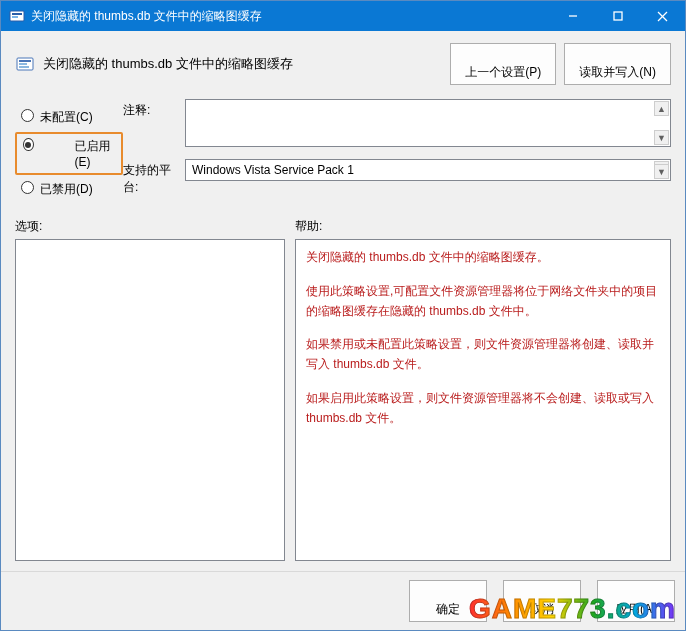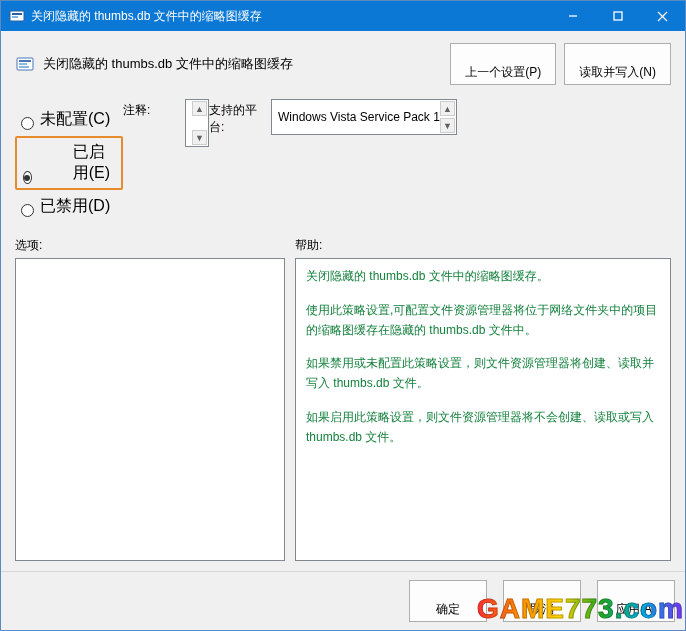--- a/index.html
+++ b/index.html
@@ -73,23 +73,23 @@
   .upper-grid {
     display: flex;
     margin-bottom: 10px;
   }
   .radio-col {
     width: 108px;
     padding-top: 6px;
   }
   .radio-item {
     display: flex;
-    align-items: flex-end;
+    align-items: flex-start;
     padding: 4px 6px;
-    font-size: 16px;
+    font-size: 12px;
     cursor: pointer;
   }
   .radio-item.highlight {
     border: 2px solid #e88b2d;
     border-radius: 2px;
     margin: 2px 0;
     gap: 35px;
   }
   .radio-circle {
     width: 13px; height: 13px;
@@ -102,22 +102,22 @@
   .radio-circle.checked::after {
     content: "";
     width: 6px; height: 6px;
     background: #333;
     border-radius: 50%;
   }
 
   .fields-col {
     flex: 1;
     display: flex;
-    flex-direction: row;
-    gap: 0;
+    flex-direction: column;
+    gap: 12px;
   }
   .field-row {
     display: flex;
     align-items: flex-start;
   }
   .field-label {
     width: 62px;
     text-align: left;
     color: #000;
     padding-top: 3px;
@@ -126,21 +126,21 @@
   .field-box {
     flex: 1;
     border: 1px solid #828790;
     background: #fff;
     min-height: 48px;
     position: relative;
     padding: 3px 16px 3px 6px;
     font-size: 12px;
     color: #000;
   }
-  .field-box.single { min-height: 22px; height: 36px; display:flex; align-items:center;}
+  .field-box.single { min-height: 22px; height: 22px; display:flex; align-items:center;}
   .scroll-arrow {
     position: absolute;
     right: 1px;
     width: 15px; height: 15px;
     background: #f0f0f0;
     border: 1px solid #cdcdcd;
     color: #606060;
     font-size: 9px;
     display: flex; align-items: center; justify-content: center;
     cursor: pointer;
@@ -162,36 +162,36 @@
     gap: 10px;
     min-height: 0;
   }
   .panel {
     border: 1px solid #828790;
     background: #fff;
     padding: 8px 10px;
     overflow: auto;
   }
   .panel.options { width: 270px; }
-  .panel.help { flex: 1; font-size: 12px; line-height: 1.65; color: #15803d; }
+  .panel.help { flex: 1; font-size: 12px; line-height: 1.65; color: #b91c1c; }
   .panel.help p { margin-bottom: 14px; }
 
   .footer {
     display: flex;
     justify-content: flex-end;
     padding: 8px 10px 8px 10px;
     gap: 8px;
     border-top: 1px solid #d9d9d9;
     background: #f0f0f0;
   }
   .footer .nav-btn { min-width: 78px; }
 
   .watermark {
     position: absolute;
-    right: 2px;
+    right: 10px;
     bottom: 6px;
     font-size: 28px;
     font-weight: 900;
     font-family: Impact, Arial Black, sans-serif;
     letter-spacing: 1px;
     pointer-events: none;
     background: linear-gradient(90deg,#ff2e2e,#ff8a00,#ffd400,#1fa81f,#00a9e0,#7b2ff7);
     -webkit-background-clip: text;
     background-clip: text;
     color: transparent;

